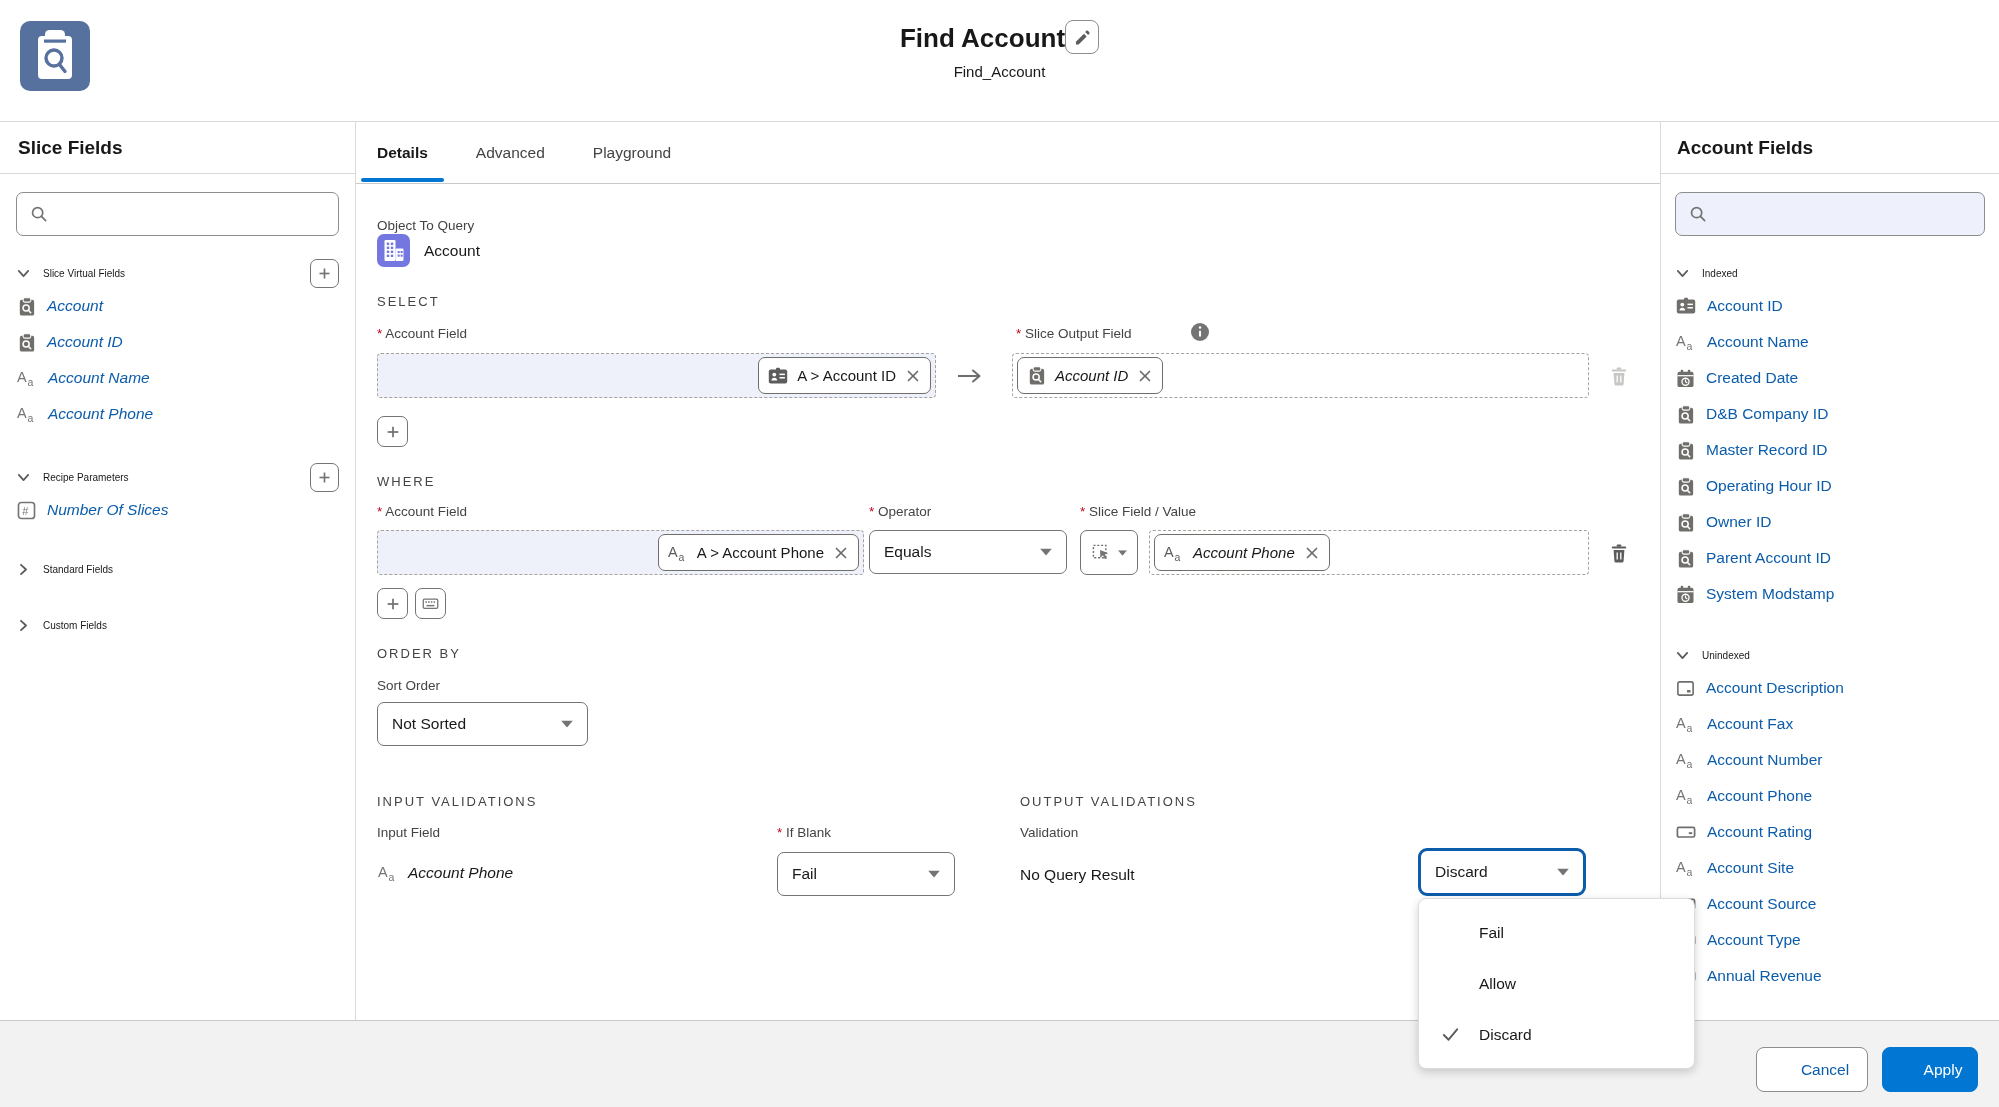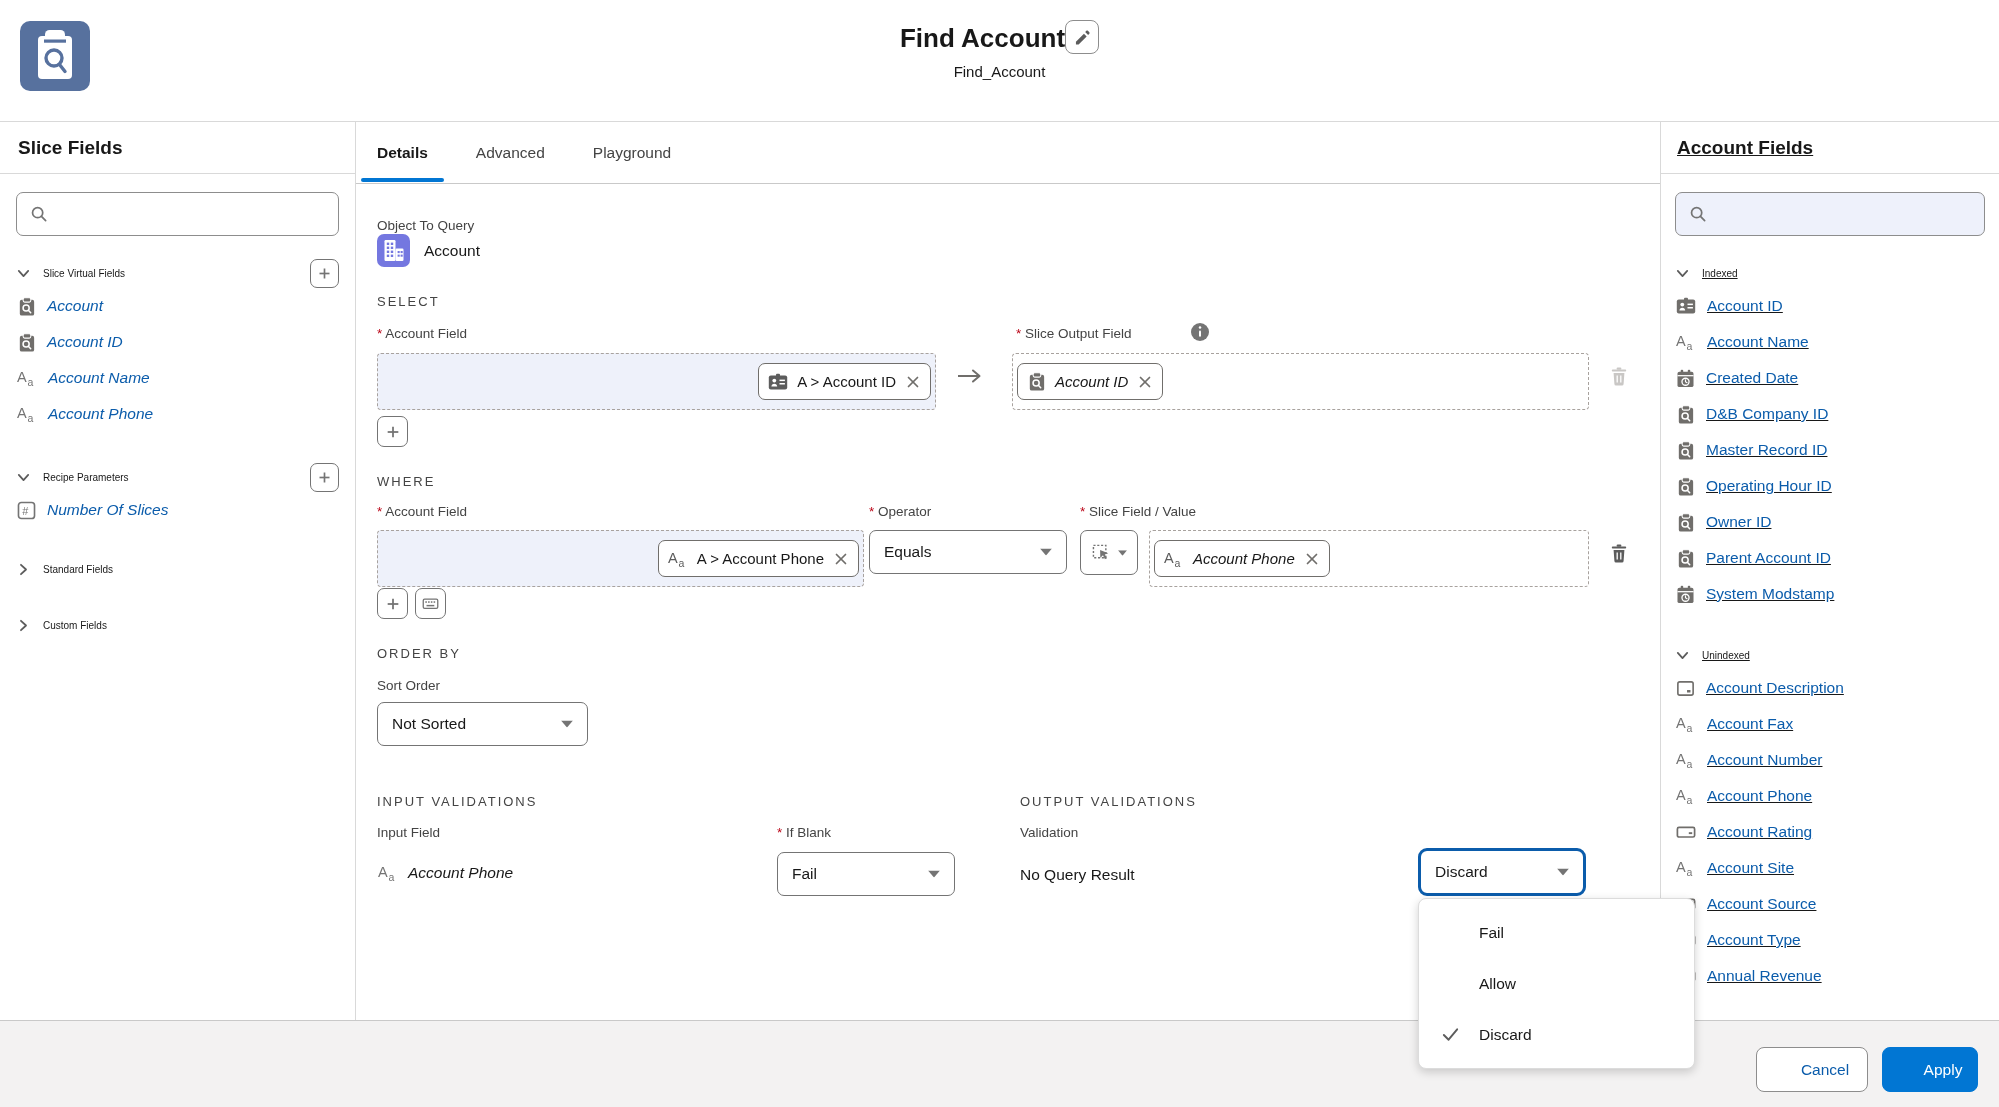--- a/index.html
+++ b/index.html
@@ -14,21 +14,21 @@
   .hdr-title-row { display:inline-flex; align-items:flex-end; }
   .hdr-title { font-size:26px; font-weight:bold; color:#181818; }
   .edit-btn { width:34px; height:34px; border:1px solid #8d8d8d; border-radius:8px; background:#fff; display:inline-flex; align-items:center; justify-content:center; cursor:pointer; }
   .hdr-sub { margin-top:9px; font-size:15px; color:#181818; }
 
   
   .body-row { flex:1 1 auto; display:flex; min-height:0; position:relative; }
 
   
   .lpanel { width:356px; flex:0 0 auto; border-right:1px solid #d9d9d9; background:#fff; padding:0 16px; }
-  .rpanel { width:339px; flex:0 0 auto; border-left:1px solid #d9d9d9; background:#fff; padding:0 14px; position:relative;text-decoration:underline; }
+  .rpanel { width:339px; flex:0 0 auto; border-left:1px solid #d9d9d9; background:#fff; padding:0 14px; position:relative; }
   .panel-title { font-size:19px; font-weight:600; padding:15px 2px 14px; }
   .panel-rule { height:1px; background:#d9d9d9; margin:0 -16px; }
   .rpanel .panel-rule { margin:0 -14px; }
   .search-box { margin-top:18px; height:44px; border:1px solid #8d8d8d; border-radius:7px; background:#fff; display:flex; align-items:center; padding:0 12px; gap:8px; }
   .search-box.tinted { background:#eef1fb; }
   .search-box input { border:none; outline:none; background:transparent; flex:1; font-size:15px; font-family:"Liberation Sans",sans-serif; }
 
   .group-row { display:flex; align-items:center; gap:12px; margin-top:22px; height:30px; cursor:pointer; }
   .group-row .glabel { font-size:10px; color:#181818; flex:1; }
   .add-btn { width:29px; height:29px; border:1px solid #747474; border-radius:7px; background:#fff; display:flex; align-items:center; justify-content:center; cursor:pointer; }
@@ -46,21 +46,21 @@
   .tab.active::after { content:""; position:absolute; left:-16px; right:-16px; bottom:2px; height:4px; background:#0176d3; border-radius:2px; }
 
   .lbl { font-size:13.5px; color:#444; position:absolute; }
   .req::before { content:"* "; color:#ba0517; }
   .sect { font-size:13px; color:#444; letter-spacing:2px; position:absolute; }
   .abs { position:absolute; }
 
   .obj-icon { width:33px; height:33px; border-radius:7px; background:#7477e0; display:flex; align-items:center; justify-content:center; }
   .obj-name { font-size:15.5px; color:#181818; }
 
-  .dashed-field { position:absolute; height:57px; border:1px dashed #a8a29e; border-radius:4px; background:#fff; display:flex; align-items:center; padding:13px 4px; }
+  .dashed-field { position:absolute; height:45px; border:1px dashed #a8a29e; border-radius:4px; background:#fff; display:flex; align-items:center; padding:13px 4px; }
   .dashed-field.fill { background:#eef1fa; justify-content:flex-end; }
   .pill { height:37px; background:#fff; border:1px solid #706e6b; border-radius:7px; display:inline-flex; align-items:center; gap:8px; padding:0 10px 0 8px; }
   .pill .ptext { font-size:15px; color:#181818; white-space:nowrap; }
   .pill .ptext.it { font-style:italic; }
   .xbtn { cursor:pointer; display:inline-flex; margin-left:2px; }
 
   .sel { position:absolute; height:44px; border:1px solid #747474; border-radius:7px; background:#fff; display:flex; align-items:center; justify-content:space-between; padding:0 14px; cursor:pointer; }
   .sel .sval { font-size:15.5px; color:#181818; }
   .sel.focused { border:3px solid #0b5cab; height:48px; border-radius:9px; }
 

